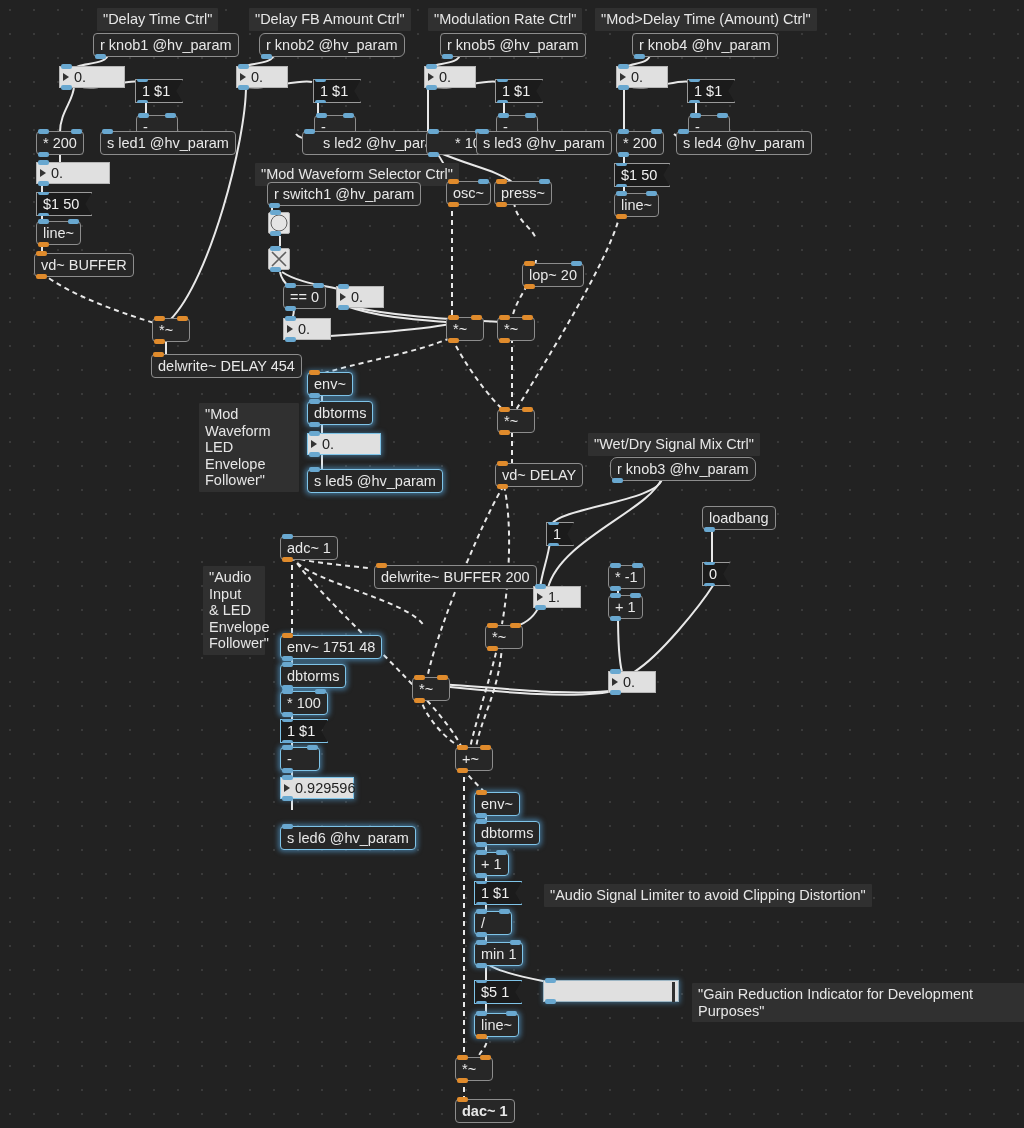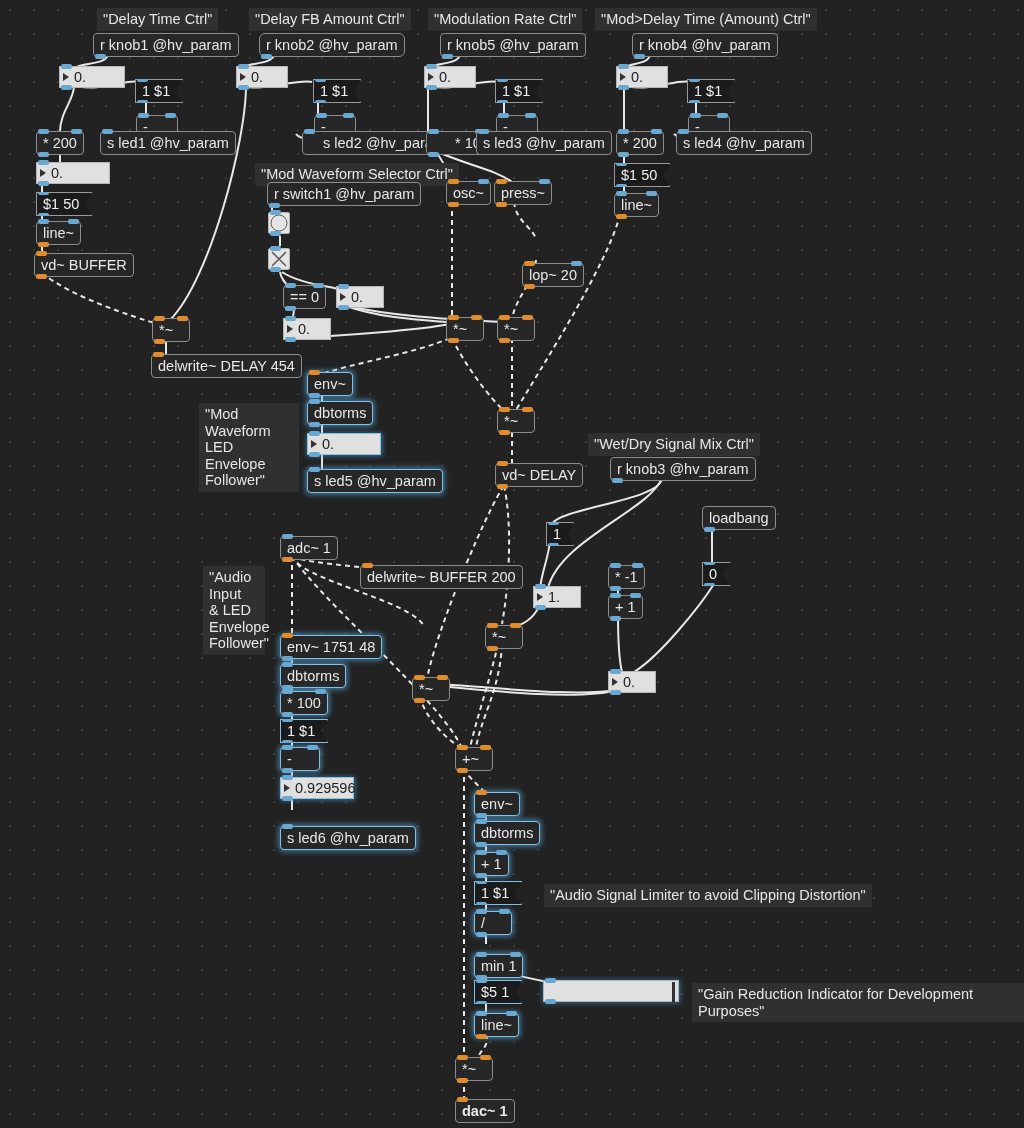--- a/index.html
+++ b/index.html
@@ -549,21 +549,21 @@
   <div class="node obj sel" style="left:307px; top:469px;">
     <span>s led5 @hv_param</span>
     <i class="iol in-ctl l"></i>
   </div>
 
   <div class="node obj" style="left:280px; top:536px;">
     <span>adc~ 1</span>
     <i class="iol in-ctl l"></i>
     <i class="iol out-sig l"></i>
   </div>
-  <div class="node obj" style="left:360px; top:565px;">
+  <div class="node obj" style="left:374px; top:565px;">
     <span>delwrite~ BUFFER 200</span>
     <i class="iol in-sig l"></i>
   </div>
   <div class="node obj sel" style="left:280px; top:635px;">
     <span>env~ 1751 48</span>
     <i class="iol in-sig l"></i>
     <i class="iol out-ctl l"></i>
   </div>
   <div class="node obj sel" style="left:280px; top:664px;">
     <span>dbtorms</span>
@@ -590,21 +590,21 @@
   <div class="node num sel" style="left:280px; top:777px; width:74px;">
     <span>0.929596</span>
     <i class="iol in-ctl l"></i>
     <i class="iol out-ctl l"></i>
   </div>
   <div class="node obj sel" style="left:280px; top:826px;">
     <span>s led6 @hv_param</span>
     <i class="iol in-ctl l"></i>
   </div>
 
-  <div class="node obj" style="left:610px; top:457px;">
+  <div class="node obj" style="left:610px; top:457px;border-radius:7px;">
     <span>r knob3 @hv_param</span>
     <i class="iol out-ctl l"></i>
   </div>
   <div class="node msg" style="left:546px; top:522px;">
     <span>1</span>
     <i class="iol in-ctl l"></i>
     <i class="iol out-ctl l"></i>
   </div>
   <div class="node obj" style="left:702px; top:506px;">
     <span>loadbang</span>
@@ -676,21 +676,21 @@
     <span>1 $1</span>
     <i class="iol in-ctl l"></i>
     <i class="iol out-ctl l"></i>
   </div>
   <div class="node obj sel" style="left:474px; top:911px; width:38px;">
     <span>/</span>
     <i class="iol in-ctl l"></i>
     <i class="iol in-ctl r"></i>
     <i class="iol out-ctl l"></i>
   </div>
-  <div class="node obj sel" style="left:474px; top:942px;margin-top:12px;">
+  <div class="node obj sel" style="left:474px; top:942px;">
     <span>min 1</span>
     <i class="iol in-ctl l"></i>
     <i class="iol in-ctl r"></i>
     <i class="iol out-ctl l"></i>
   </div>
   <div class="node msg sel" style="left:474px; top:980px;">
     <span>$5 1</span>
     <i class="iol in-ctl l"></i>
     <i class="iol out-ctl l"></i>
   </div>

